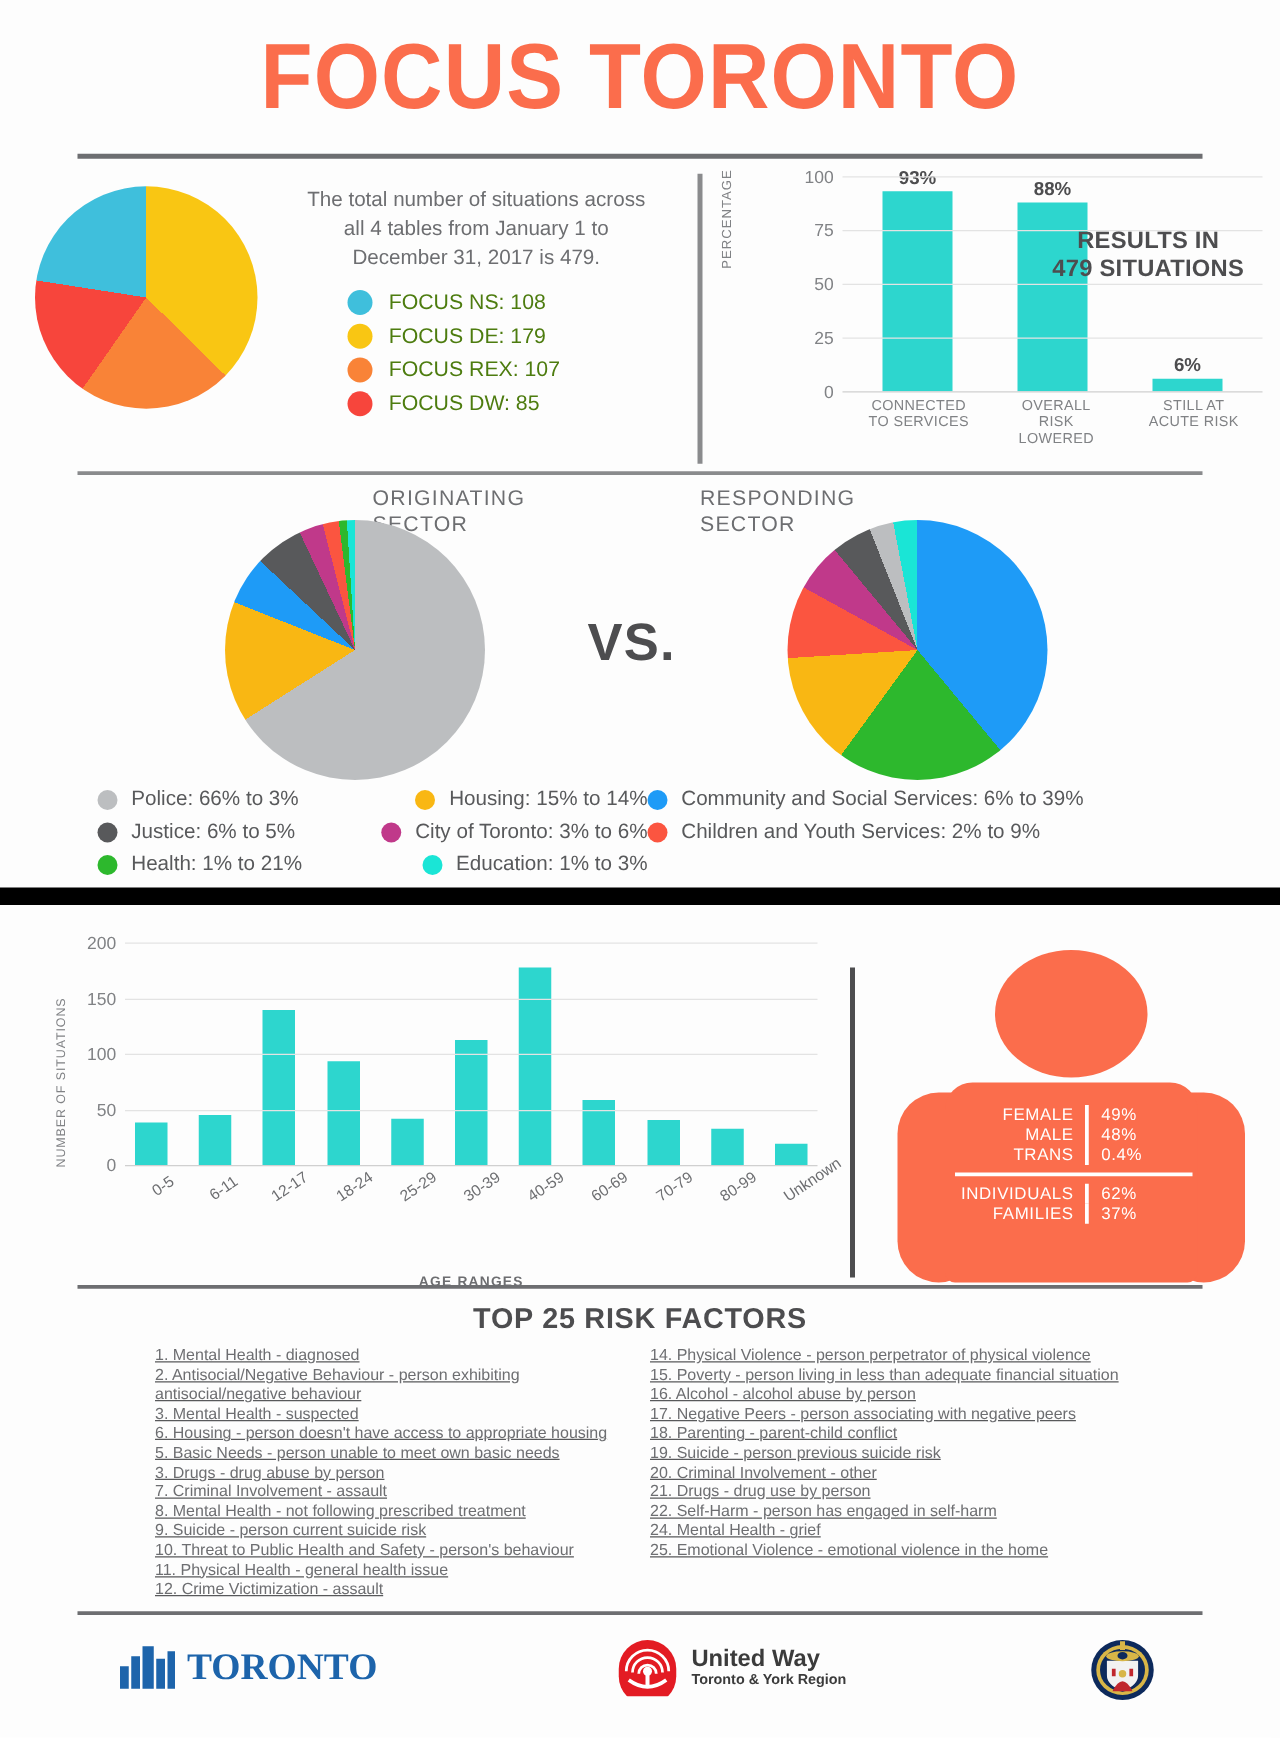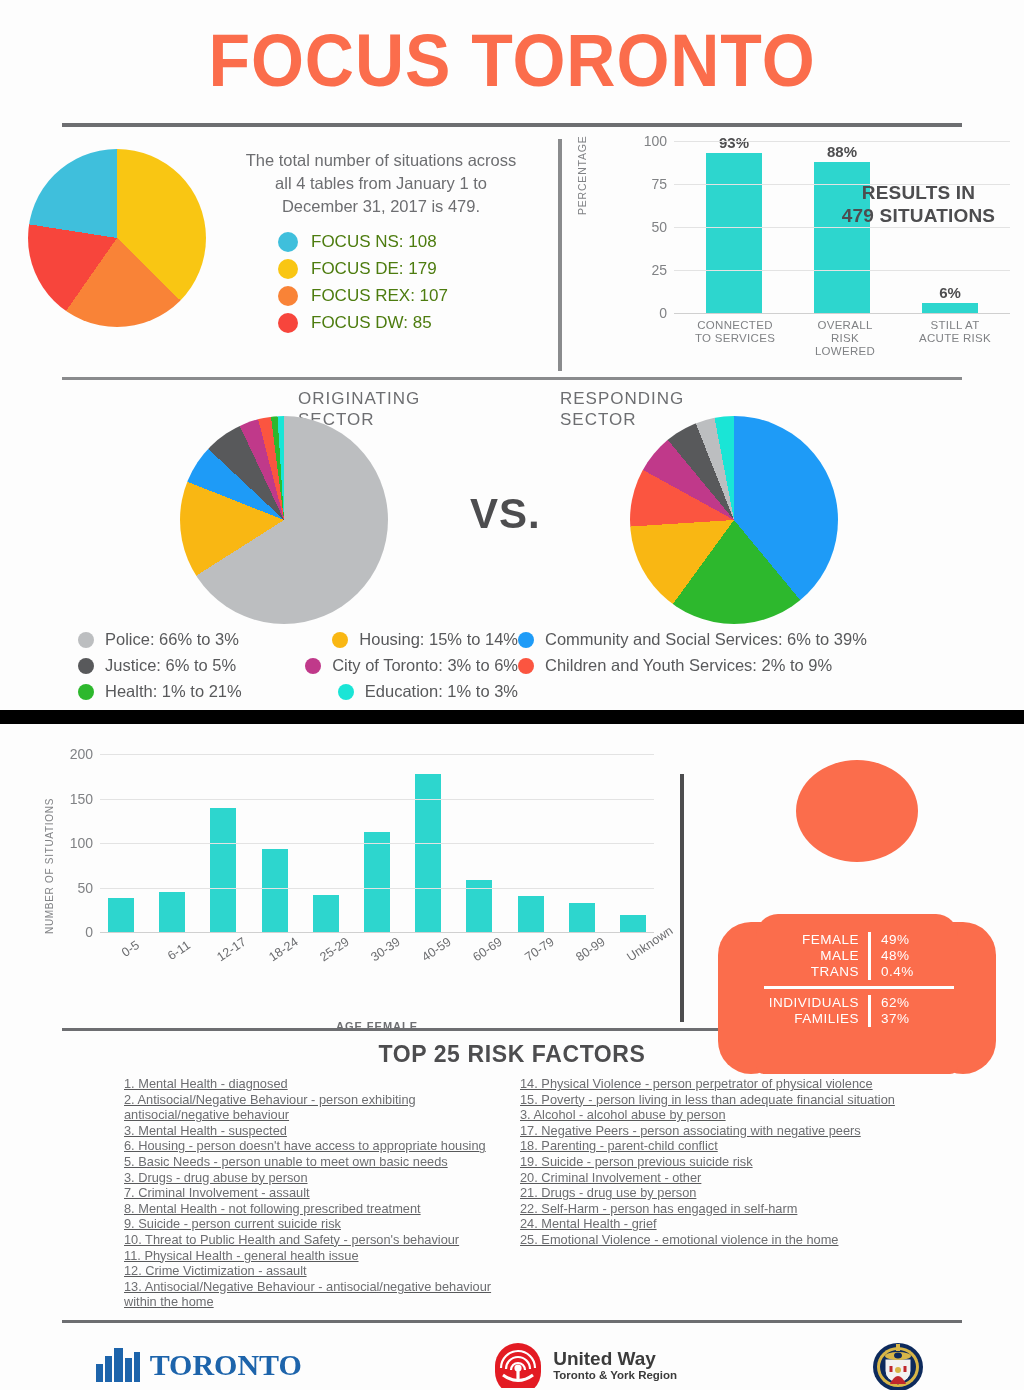--- a/index.html
+++ b/index.html
@@ -98,21 +98,21 @@
   .bars2 { position:absolute; left:0; right:0; bottom:0; top:0; display:flex; justify-content:space-between; align-items:flex-end; padding:0 8px;}
   .b2 { width:26px; background:#2dd6ce;}
   .x2wrap { position:absolute; left:100px; right:370px; top:190px; display:flex; justify-content:space-between; padding:0 8px;}
   .x2 { width:26px; font-size:12.5px; color:#6d6e71; transform: rotate(-34deg); transform-origin: right top; white-space:nowrap; text-align:right;}
   .agerange { position:absolute; left:100px; right:370px; top:272px; text-align:center; font-size:11px; letter-spacing:1px; color:#6d6e71; font-weight:bold;}
   .vdiv2 { position:absolute; left:680px; top:26px; width:4px; height:248px; background:#4d4d4f;}
 
   
   .person { position:absolute; left:712px; top:12px; width:290px; height:270px;}
   .head { position:absolute; left:84px; top:0; width:122px; height:102px; border-radius:50%; background:#fb6d4c;}
-  .body { position:absolute; left:6px; top:106px; width:278px; height:160px;margin-top:48px;}
+  .body { position:absolute; left:6px; top:106px; width:278px; height:160px;}
   .torso { position:absolute; left:38px; top:0; width:202px; height:160px; background:#fb6d4c; border-radius:22px 22px 8px 8px;}
   .armL { position:absolute; left:0px; top:8px; width:66px; height:152px; background:#fb6d4c; border-radius:34px 10px 34px 34px;}
   .armR { position:absolute; right:0px; top:8px; width:66px; height:152px; background:#fb6d4c; border-radius:10px 34px 34px 34px;}
   .stats { position:absolute; left:46px; top:18px; width:190px; color:#fff; font-size:13.5px; letter-spacing:0.5px; z-index:5;}
   .srow { display:flex; line-height:16px; }
   .slabel { width:104px; text-align:right; padding-right:9px;}
   .sval { width:70px; text-align:left; padding-left:10px; border-left:3px solid #fff;}
   .srule { height:3px; background:#fff; margin:6px 0 6px 0; width:190px;}
 
   
@@ -304,21 +304,21 @@
           <div class="x2">12-17</div>
           <div class="x2">18-24</div>
           <div class="x2">25-29</div>
           <div class="x2">30-39</div>
           <div class="x2">40-59</div>
           <div class="x2">60-69</div>
           <div class="x2">70-79</div>
           <div class="x2">80-99</div>
           <div class="x2">Unknown</div>
         </div>
-      <div class="agerange">AGE FEMALE</div>
+      <div class="agerange">AGE RANGES</div>
       <div class="vdiv2"></div>
 
       <div class="person">
         <div class="head"></div>
         <div class="body">
           <div class="armL"></div>
           <div class="armR"></div>
           <div class="torso"></div>
           <div class="stats" id="person-stats">
               <div class="srow">
@@ -357,26 +357,25 @@
         <div class="rf-item">3. Mental Health - suspected</div>
         <div class="rf-item">6. Housing - person doesn't have access to appropriate housing</div>
         <div class="rf-item">5. Basic Needs - person unable to meet own basic needs</div>
         <div class="rf-item">3. Drugs - drug abuse by person</div>
         <div class="rf-item">7. Criminal Involvement - assault</div>
         <div class="rf-item">8. Mental Health - not following prescribed treatment</div>
         <div class="rf-item">9. Suicide - person current suicide risk</div>
         <div class="rf-item">10. Threat to Public Health and Safety - person's behaviour</div>
         <div class="rf-item">11. Physical Health - general health issue</div>
         <div class="rf-item">12. Crime Victimization - assault</div>
-        <div class="rf-item">13. Antisocial/Negative Behaviour - antisocial/negative behaviour within the home</div>
       </div>
     <div class="rf-col right" id="rf-right">
         <div class="rf-item">14. Physical Violence - person perpetrator of physical violence</div>
         <div class="rf-item">15. Poverty - person living in less than adequate financial situation</div>
-        <div class="rf-item">3. Alcohol - alcohol abuse by person</div>
+        <div class="rf-item">16. Alcohol - alcohol abuse by person</div>
         <div class="rf-item">17. Negative Peers - person associating with negative peers</div>
         <div class="rf-item">18. Parenting - parent-child conflict</div>
         <div class="rf-item">19. Suicide - person previous suicide risk</div>
         <div class="rf-item">20. Criminal Involvement - other</div>
         <div class="rf-item">21. Drugs - drug use by person</div>
         <div class="rf-item">22. Self-Harm - person has engaged in self-harm</div>
         <div class="rf-item">24. Mental Health - grief</div>
         <div class="rf-item">25. Emotional Violence - emotional violence in the home</div>
       </div>
   </div>

